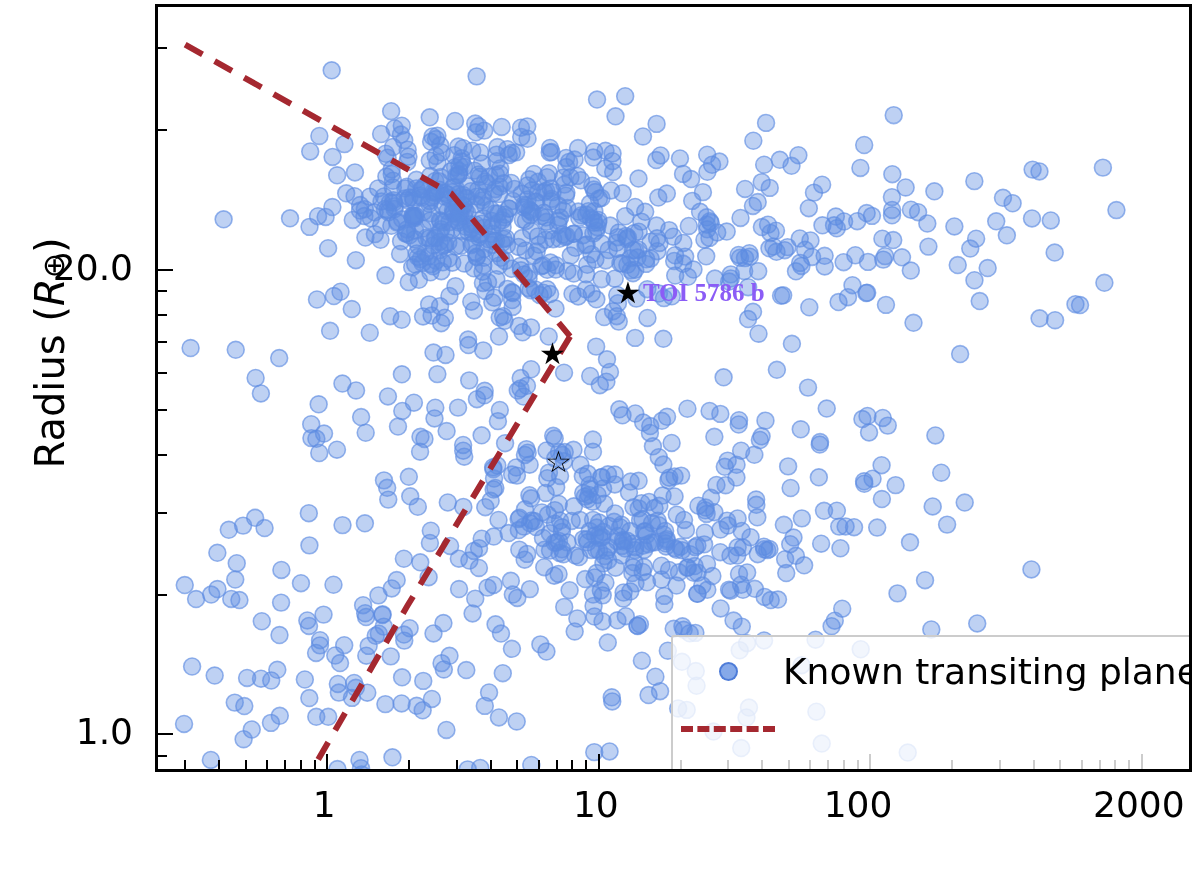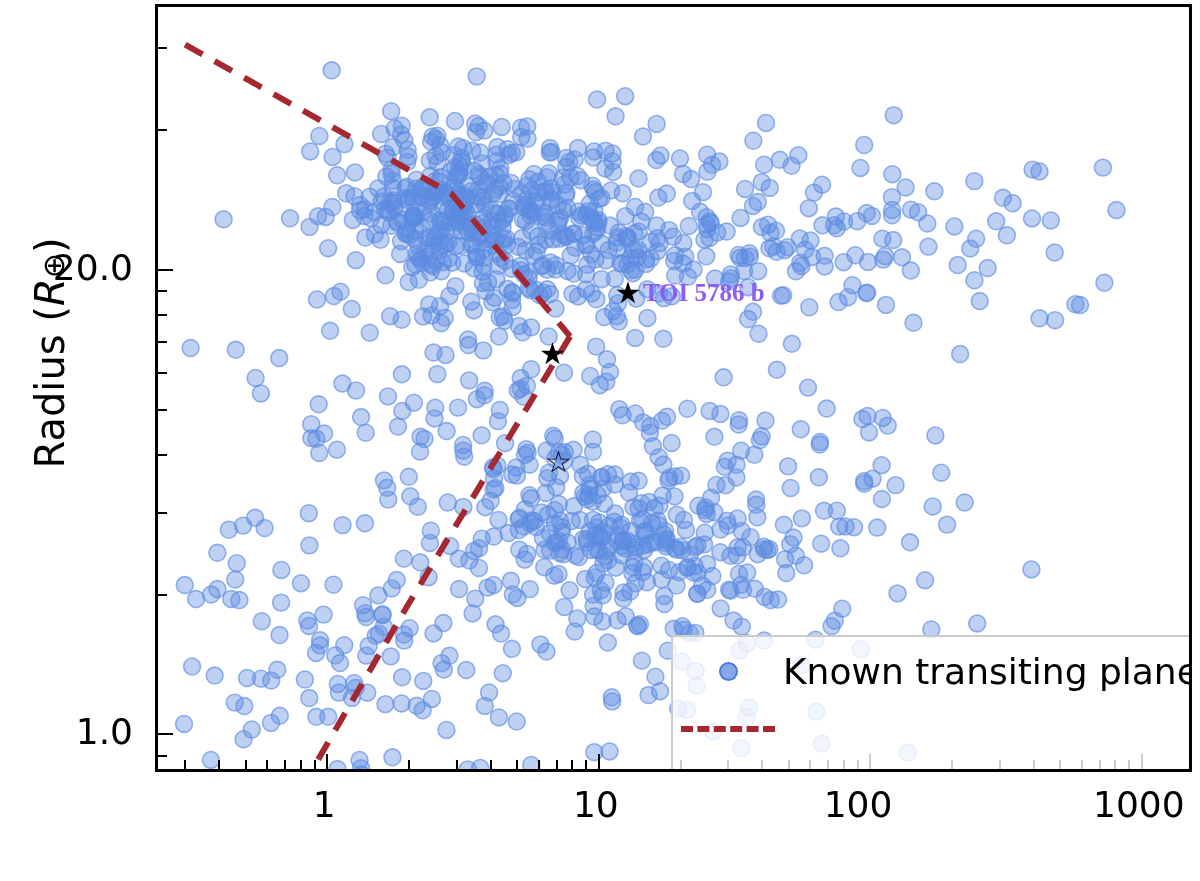--- a/index.html
+++ b/index.html
@@ -1497,21 +1497,21 @@
         </div>
       </div>
     </div>
 
   </div>
 
   <div id="xticklabels">
       <div class="xticklabel" style="left: 324.268px; top: 784px;">1</div>
       <div class="xticklabel" style="left: 595.782px; top: 784px;">10</div>
       <div class="xticklabel" style="left: 858px; top: 784px;">100</div>
-      <div class="xticklabel" style="left: 1138.81px; top: 784px;">1000</div>
+      <div class="xticklabel" style="left: 1138.81px; top: 784px;">2000</div>
     </div>
   <div id="yticklabels">
       <div class="yticklabel" style="left: 0px; width: 133px; top: 731.467px;">1.0</div>
       <div class="yticklabel" style="left: 0px; width: 133px; top: 266.883px;">20.0</div>
     </div>
 
   <div id="ylabel"><span>Radius (</span><span class="ylabel-italic">R</span><span style="font-size:30px;">⊕</span><span>)</span></div>
 
 </div>
 

